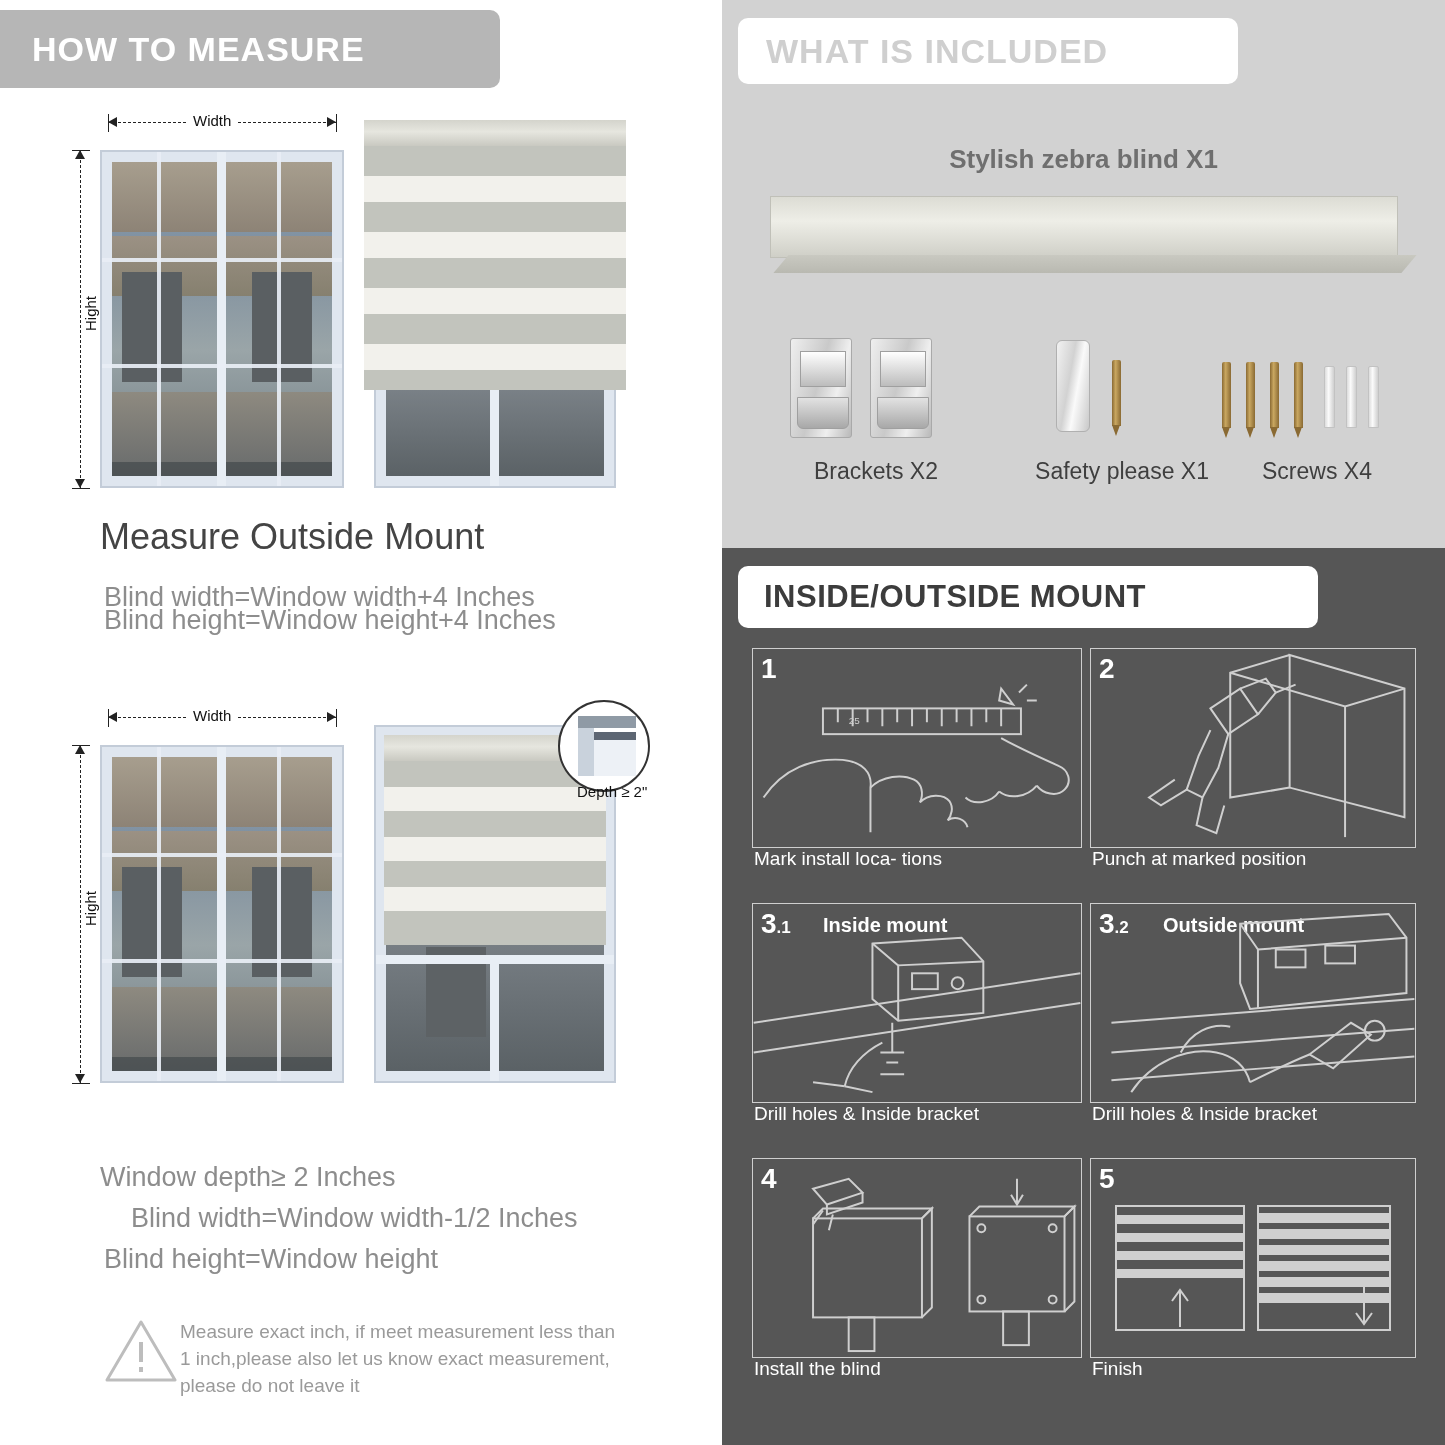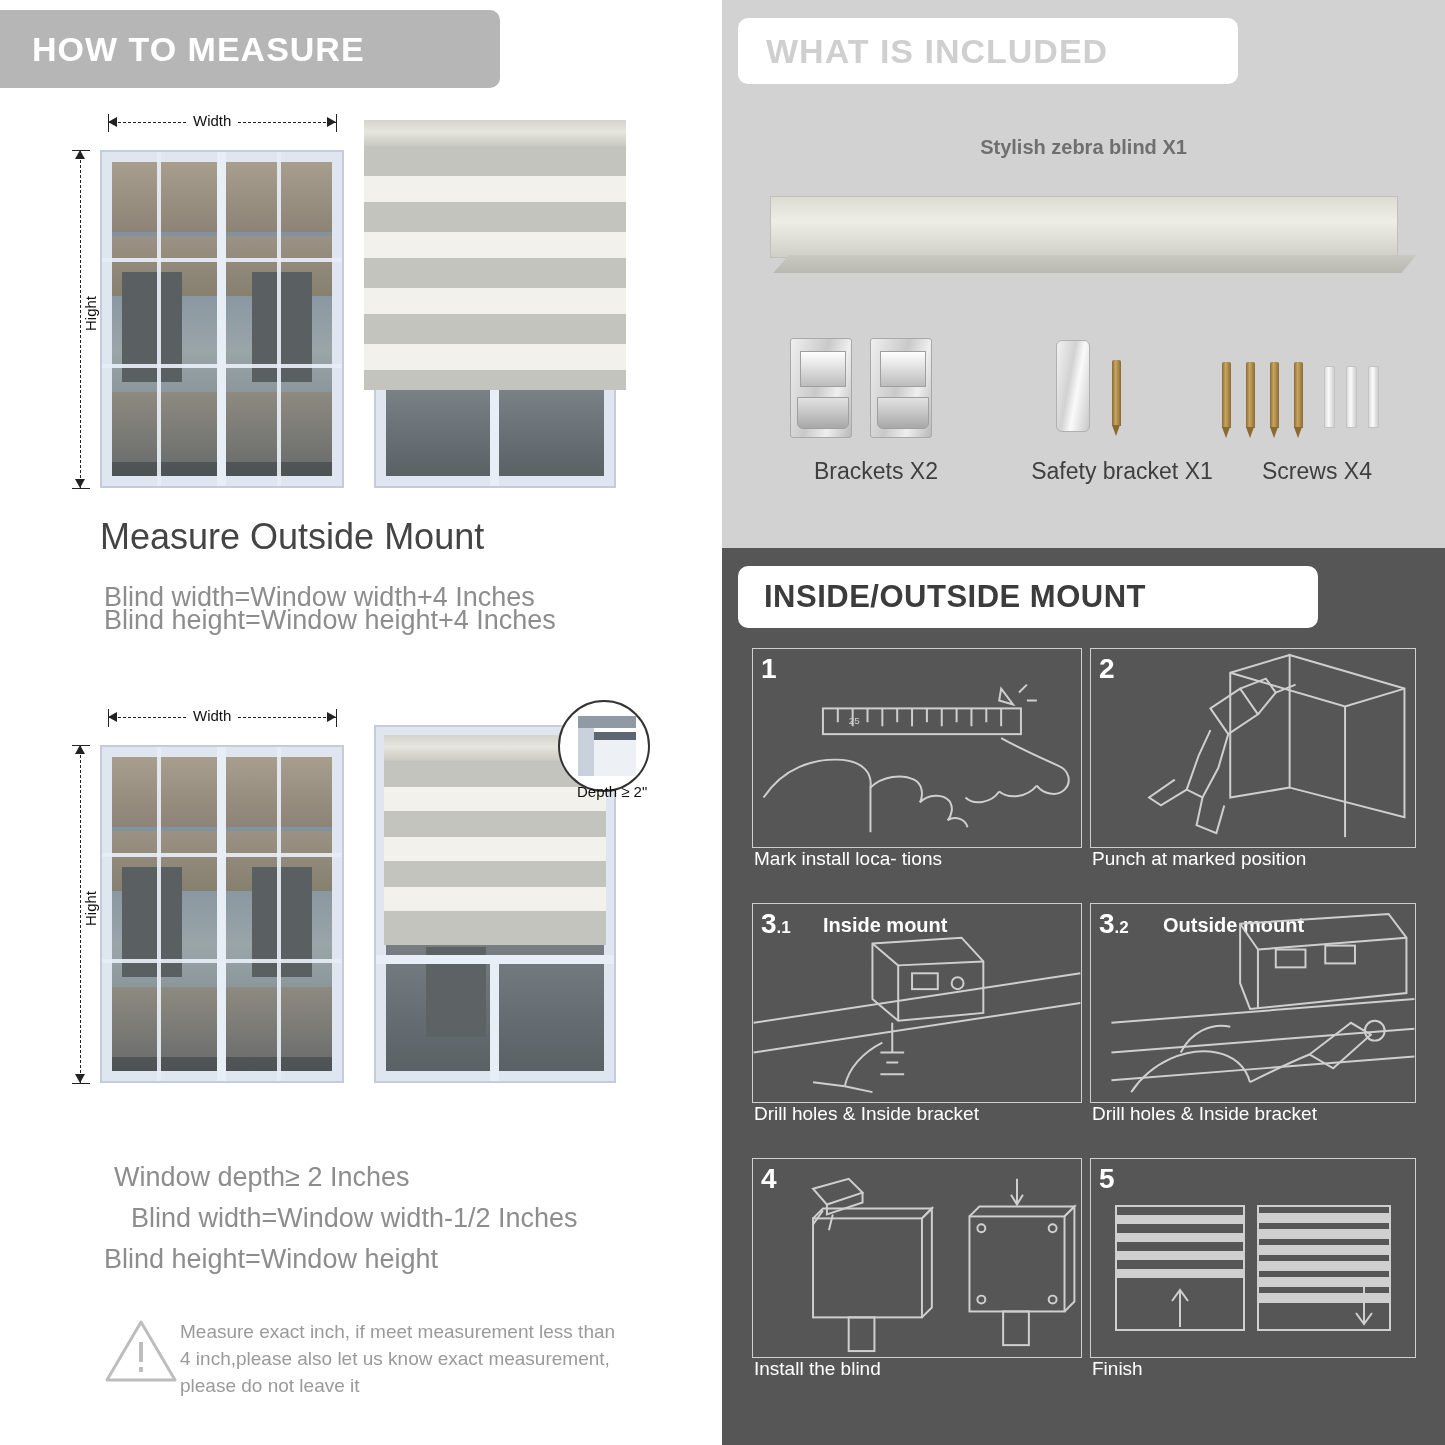--- a/index.html
+++ b/index.html
@@ -111,22 +111,22 @@
     position: absolute; left: 722px; top: 0; width: 723px; height: 548px;
     background: #d2d2d2;
   }
   .banner-right {
     position: absolute; left: 16px; top: 18px; width: 500px; height: 66px;
     background: #ffffff; color: #cfcfcf; font-size: 34px; font-weight: bold;
     letter-spacing: 1px; border-radius: 10px; display:flex; align-items:center;
     padding-left: 28px;
   }
   .incl-title {
-    position: absolute; left: 0; right: 0; top: 136px; text-align: center;
-    color: #6f6f6f; font-size: 20px; font-weight: bold;
+    position: absolute; left: 0; right: 0; top: 144px; text-align: center;
+    color: #6f6f6f; font-size: 26px; font-weight: bold;
   }
   .headrail {
     position: absolute; left: 48px; top: 196px; width: 628px; height: 62px;
     background: linear-gradient(180deg,#dcdcd4 0%, #eeeee7 40%, #cfcfc7 100%);
     border: 1px solid #c0c0b8;
   }
   .headrail::after {
     content:""; position:absolute; left: 10px; right: -12px; bottom: -16px; height: 18px;
     background: linear-gradient(180deg,#c9c9c1 0%, #b9b9b1 100%);
     transform: skewX(-40deg);
@@ -325,50 +325,50 @@
 
       <div class="callout-circle" style="left:558px;top:5px;width:92px;height:92px;">
         <div style="position:absolute;left:18px;top:14px;width:58px;height:12px;background:#8f9aa5;"></div>
         <div style="position:absolute;left:18px;top:26px;width:16px;height:48px;background:#c9d2dc;"></div>
         <div style="position:absolute;left:34px;top:30px;width:42px;height:8px;background:#5d6673;"></div>
         <div style="position:absolute;left:34px;top:38px;width:42px;height:36px;background:#edf1f6;"></div>
       </div>
       <div class="dim-label" style="left:572px;top:88px;font-size:15px;background:transparent;">Depth ≥ 2"</div>
     </div>
 
-    <div class="subline" style="left:114px;top:1162px;">Window depth≥ 2 Inches</div>
+    <div class="subline" style="left:100px;top:1162px;">Window depth≥ 2 Inches</div>
     <div class="subline" style="left:104px;top:1203px;margin-left:27px;">Blind width=Window width-1/2 Inches</div>
     <div class="subline" style="left:104px;top:1244px;">Blind height=Window height</div>
 
     <div class="warn-tri" style="left:105px;top:1318px;width:72px;height:66px;">
       <svg width="72" height="66" viewBox="0 0 72 66">
         <polygon points="36,4 70,62 2,62" fill="none" stroke="#bdbdbd" stroke-width="3" stroke-linejoin="round"></polygon>
         <rect x="34" y="24" width="4" height="20" fill="#bdbdbd"></rect>
         <rect x="34" y="49" width="4" height="5" fill="#bdbdbd"></rect>
       </svg>
     </div>
-    <div class="note" style="left:180px;top:1318px;width:450px;">Measure exact inch, if meet measurement less than 4 inch,please also let us know exact measurement, please do not leave it</div>
+    <div class="note" style="left:180px;top:1318px;width:450px;">Measure exact inch, if meet measurement less than 1 inch,please also let us know exact measurement, please do not leave it</div>
   </div>
 
   <div class="right-top">
     <div class="banner-right">
       <span>WHAT IS INCLUDED</span>
     </div>
 
     <div class="incl-title">Stylish zebra blind X1</div>
 
     <div class="headrail"></div>
 
     <div class="bracket" style="left:68px;top:338px;"></div>
     <div class="bracket" style="left:148px;top:338px;"></div>
     <div class="part-label" style="left:24px;top:458px;width:260px;">Brackets X2</div>
 
     <div class="safety" style="left:334px;top:340px;"></div>
     <div class="screw" style="left:390px;top:360px;"></div>
-    <div class="part-label" style="left:250px;top:458px;width:300px;">Safety bracket X1</div>
+    <div class="part-label" style="left:250px;top:458px;width:300px;">Safety please X1</div>
 
     <div class="screw" style="left:500px;top:362px;"></div>
     <div class="screw" style="left:524px;top:362px;"></div>
     <div class="screw" style="left:548px;top:362px;"></div>
     <div class="screw" style="left:572px;top:362px;"></div>
     <div class="anchor" style="left:602px;top:366px;"></div>
     <div class="anchor" style="left:624px;top:366px;"></div>
     <div class="anchor" style="left:646px;top:366px;"></div>
     <div class="part-label" style="left:480px;top:458px;width:230px;">Screws X4</div>
   </div>

